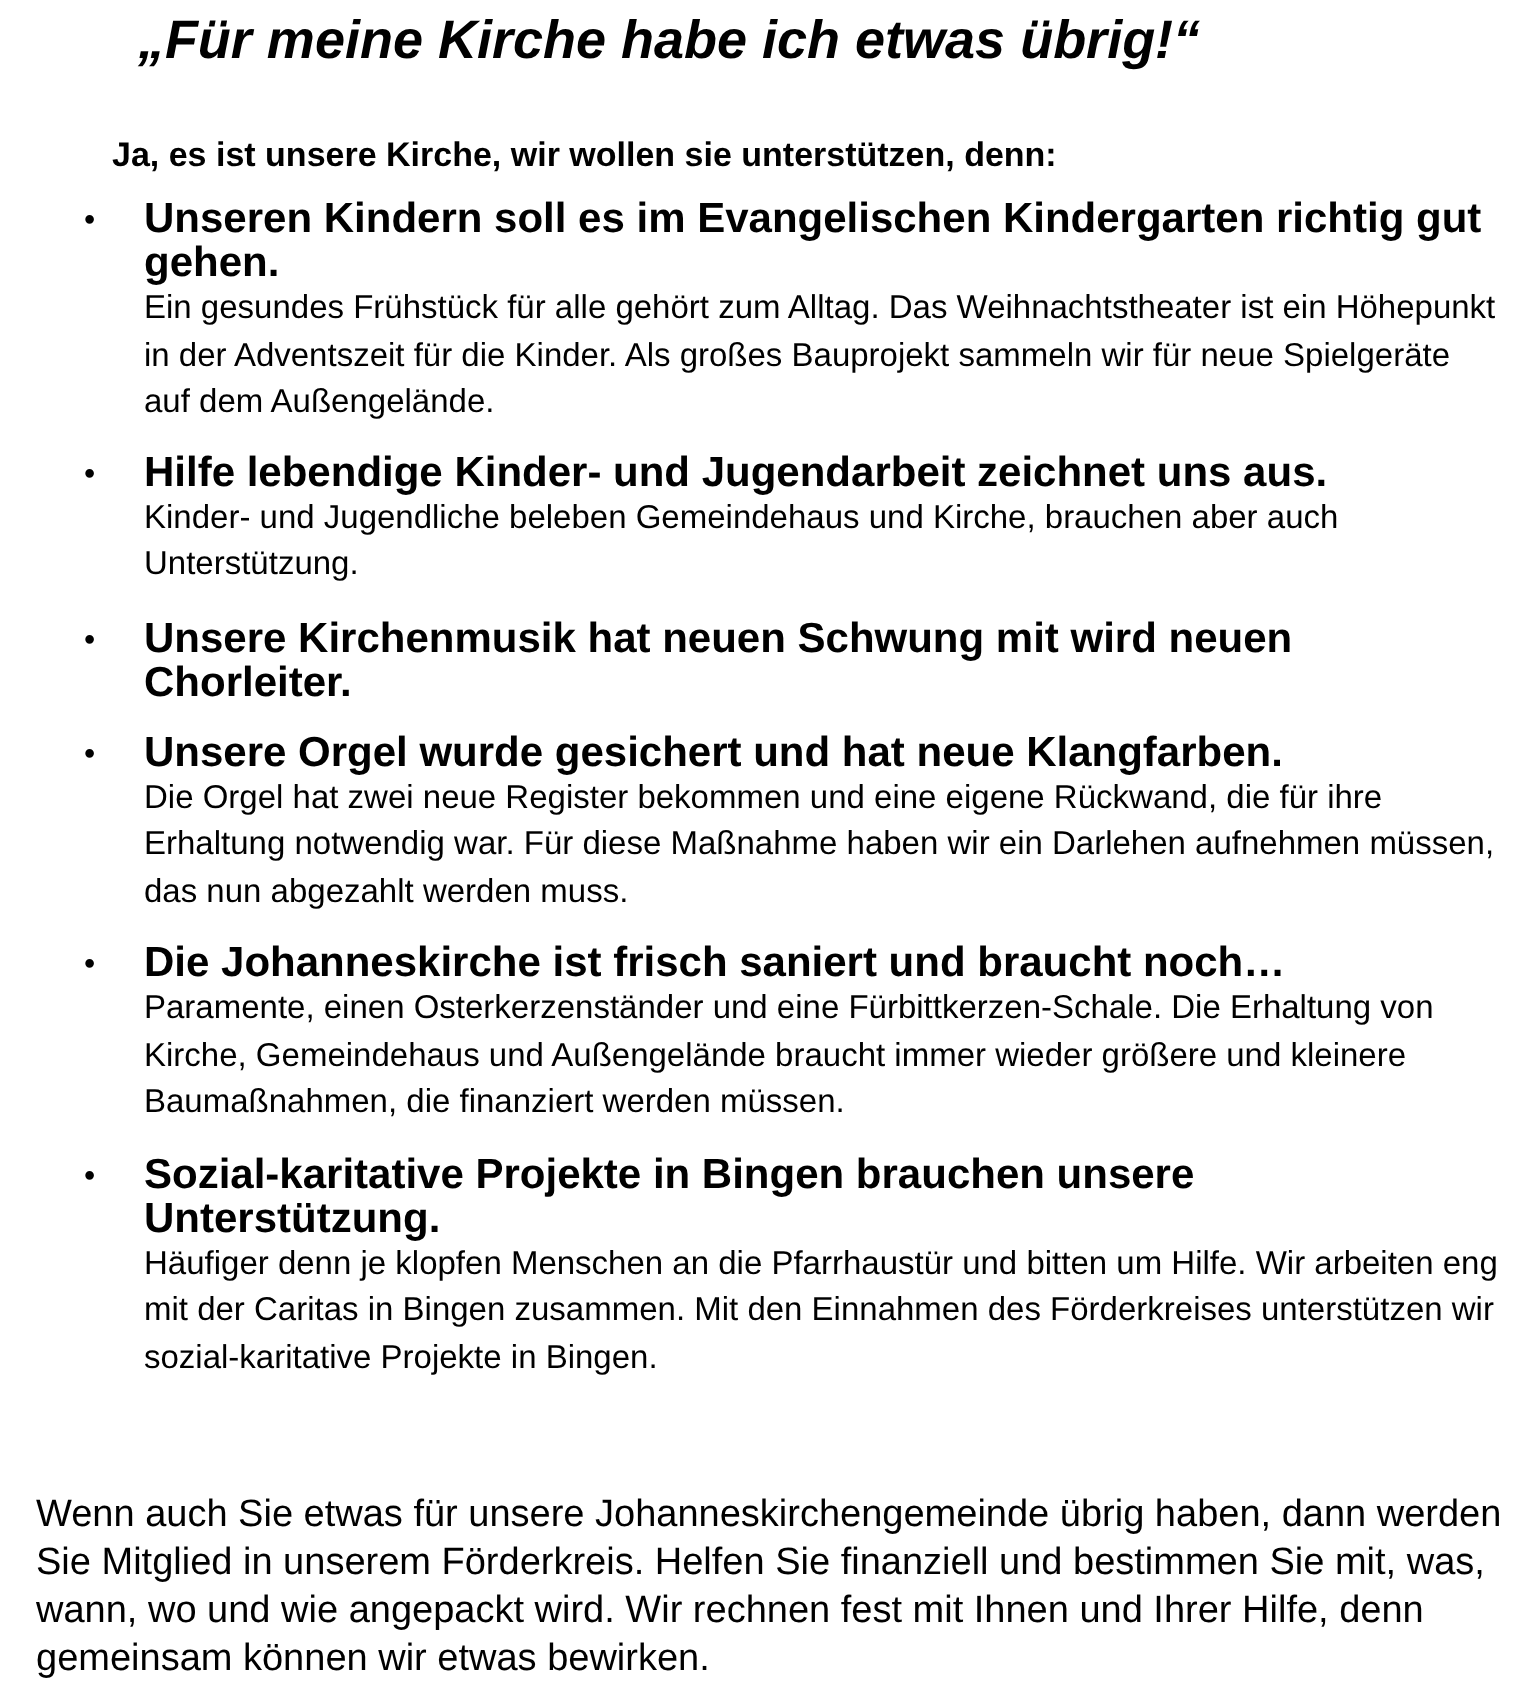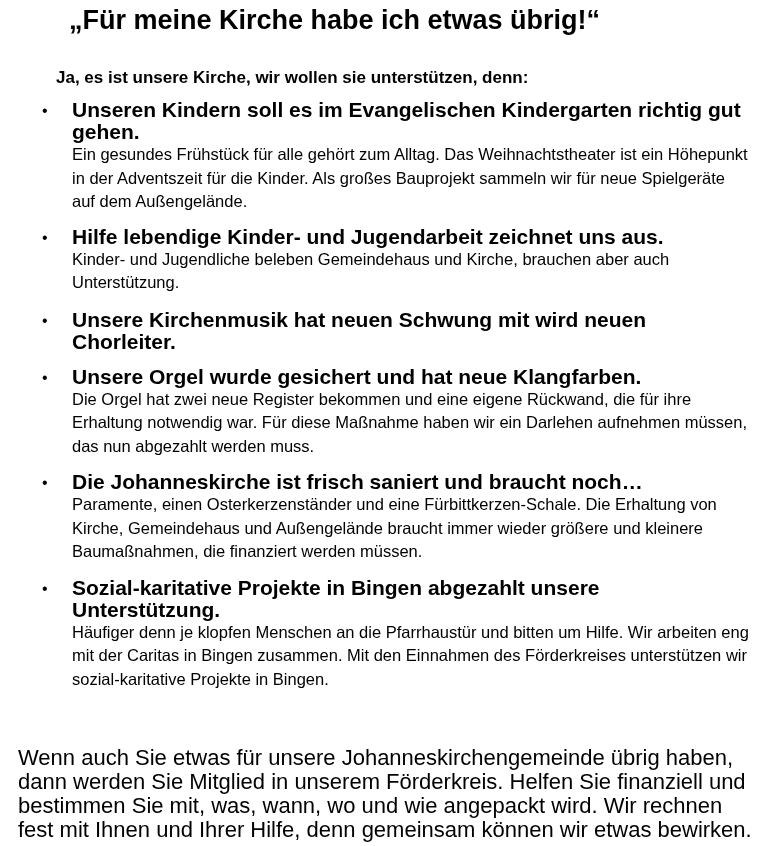--- a/index.html
+++ b/index.html
@@ -16,20 +16,21 @@
       color: #000000;
     }
     .title {
       position: absolute;
       left: 0;
       top: 2px;
       width: 651px;
       text-align: center;
       font-size: 27px;
       font-weight: bold;
+      font-style: italic;
       line-height: 36px;
       margin: 0;
       padding-left: 18px;
       box-sizing: border-box;
     }
     .intro {
       position: absolute;
       left: 56px;
       top: 67px;
       font-size: 17px;
@@ -74,21 +75,21 @@
     .item-body {
       display: block;
       font-size: 16.5px;
       line-height: 23.5px;
     }
     .closing {
       position: absolute;
       left: 18px;
       top: 746px;
       width: 740px;
-      font-size: 22px;
+      font-size: 19px;
       line-height: 24px;
       margin: 0;
     }
   </style>
 </head>
 <body>
 
 <h1 class="title">„Für meine Kirche habe ich etwas übrig!“</h1>
 
 <p class="intro">Ja, es ist unsere Kirche, wir wollen sie unterstützen, denn:</p>
@@ -113,18 +114,18 @@
     <span class="item-head">Unsere Orgel wurde gesichert und hat neue Klangfarben.</span>
     <span class="item-body">Die Orgel hat zwei neue Register bekommen und eine eigene Rückwand, die für ihre Erhaltung notwendig war. Für diese Maßnahme haben wir ein Darlehen aufnehmen müssen, das nun abgezahlt werden muss.</span>
   </li>
   <li class="item">
     <span class="bullet">•</span>
     <span class="item-head">Die Johanneskirche ist frisch saniert und braucht noch…</span>
     <span class="item-body">Paramente, einen Osterkerzenständer und eine Fürbittkerzen-Schale. Die Erhaltung von Kirche, Gemeindehaus und Außengelände braucht immer wieder größere und kleinere Baumaßnahmen, die finanziert werden müssen.</span>
   </li>
   <li class="item">
     <span class="bullet">•</span>
-    <span class="item-head">Sozial-karitative Projekte in Bingen abgezahlt unsere Unterstützung.</span>
+    <span class="item-head">Sozial-karitative Projekte in Bingen brauchen unsere Unterstützung.</span>
     <span class="item-body">Häufiger denn je klopfen Menschen an die Pfarrhaustür und bitten um Hilfe. Wir arbeiten eng mit der Caritas in Bingen zusammen. Mit den Einnahmen des Förderkreises unterstützen wir sozial-karitative Projekte in Bingen.</span>
   </li>
 </ul>
 
 <p class="closing">Wenn auch Sie etwas für unsere Johanneskirchengemeinde übrig haben, dann werden Sie Mitglied in unserem Förderkreis. Helfen Sie finanziell und bestimmen Sie mit, was, wann, wo und wie angepackt wird. Wir rechnen fest mit Ihnen und Ihrer Hilfe, denn gemeinsam können wir etwas bewirken.</p>
 
 </body></html>

